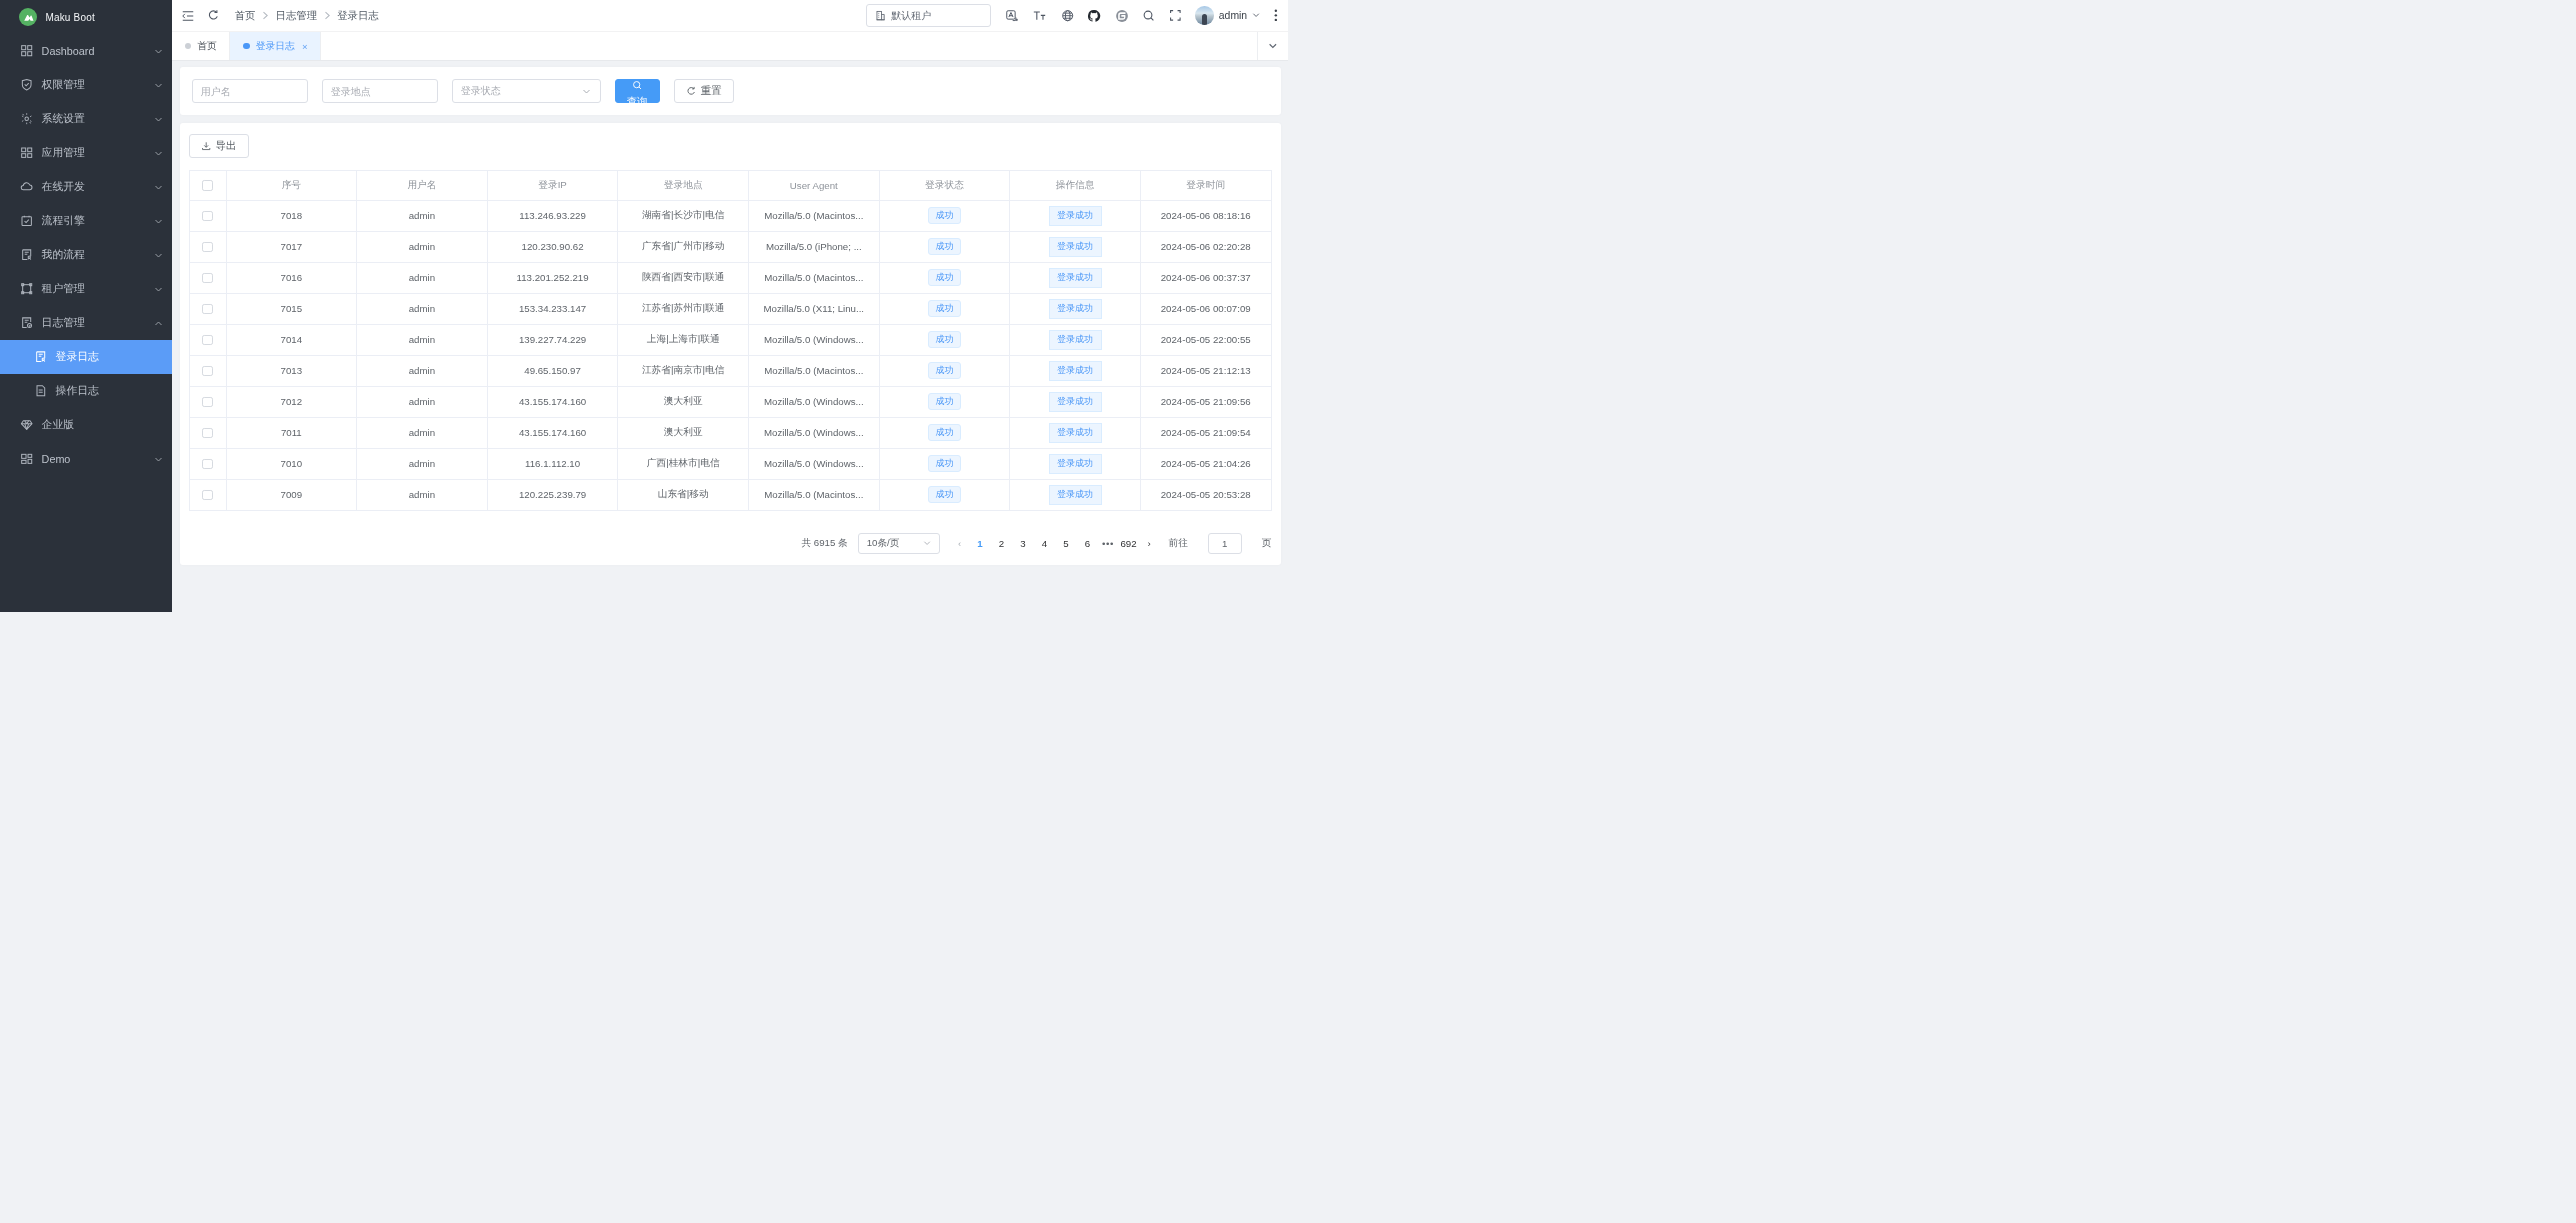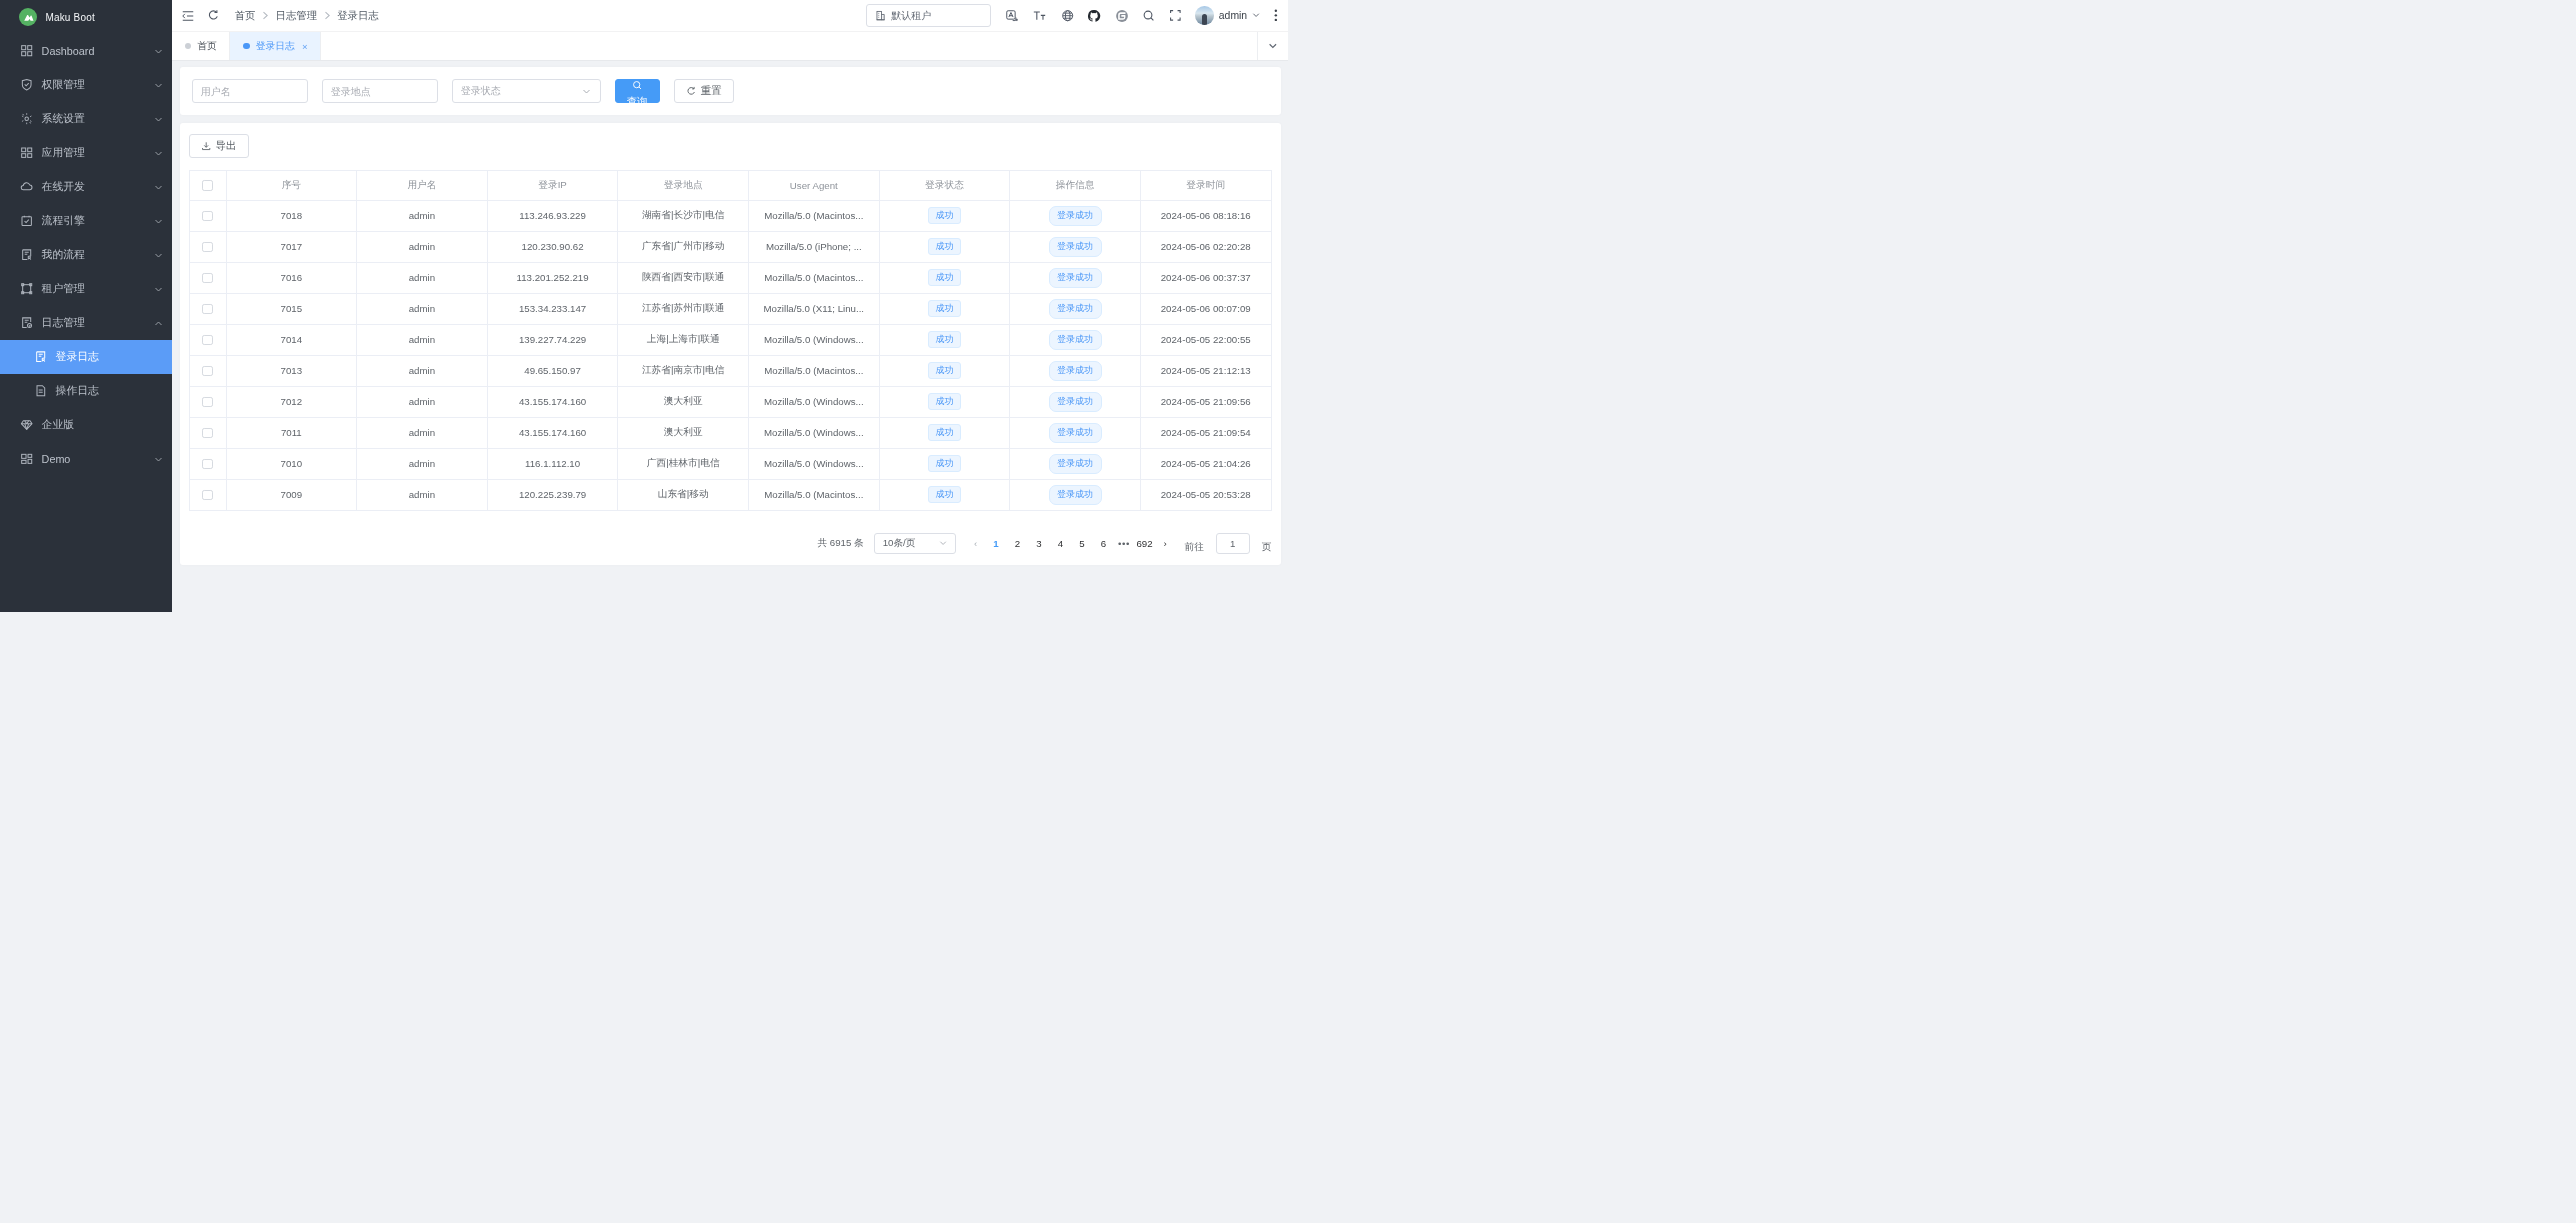--- a/index.html
+++ b/index.html
@@ -61,31 +61,31 @@
   .table-card { padding:9px 9px 11.2px; display:flex; flex-direction:column; }
   .toolbar-row { margin:2.2px 0 11.2px; }
 
   table { width:100%; border-collapse:collapse; table-layout:fixed; font-size:9.7px; }
   th,td { border:0.7px solid #ebeef5; height:31px; padding:0 7.5px; text-align:center; white-space:nowrap; overflow:hidden; text-overflow:ellipsis; }
   th { color:#8f949b; font-weight:normal; height:30px; }
   td { color:#5f646a; }
   col.c-check { width:37px; }
   .checkbox { display:inline-block; width:10.4px; height:10.4px; border:0.7px solid #d6dae0; border-radius:2.2px; background:#fff; vertical-align:middle; cursor:pointer; }
   .tag { display:inline-block; background:#ecf5ff; border:0.7px solid #d9ecff; color:#4a97f7; border-radius:3px; padding:3px 6.7px; font-size:9px; line-height:1; }
-  .tag-lg { padding:4.5px 7.5px; border-radius:7px; }
+  .tag-lg { padding:4.5px 7.5px; border-radius:0; }
 
   .pagination { margin-top:22px; display:flex; justify-content:flex-end; align-items:center; gap:10.4px; font-size:9.7px; color:#5f646a; }
   .page-size { width:82px; height:21.6px; border:0.7px solid #dcdfe6; border-radius:3px; display:flex; align-items:center; justify-content:space-between; padding:0 7.5px; cursor:pointer; color:#5f646a; }
   .pager { display:flex; align-items:center; gap:1.5px; }
   .pg-arrow { min-width:18px; text-align:center; color:#aab0b7; cursor:pointer; font-size:9.7px; }
   .pg-arrow.next { color:#303133; }
   .page-num { min-width:20px; text-align:center; color:#303133; cursor:pointer; padding:3px 0.7px; }
   .page-num.active { color:#459bf7; font-weight:bold; }
   .pg-dots { min-width:18px; text-align:center; color:#5f646a; letter-spacing:0.7px; }
-  .goto { display:flex; align-items:flex-end; gap:12px; }
+  .goto { display:flex; align-items:center; gap:20px; }
   .goto-input { width:34px; height:21.6px; border:0.7px solid #dcdfe6; border-radius:3px; text-align:center; font-size:9.7px; color:#5f646a; outline:none; font-family:inherit; }
   svg { display:block; }
 </style>
 </head>
 <body>
 
 <div class="app">
 
   <aside class="sidebar">
     <div class="logo">

